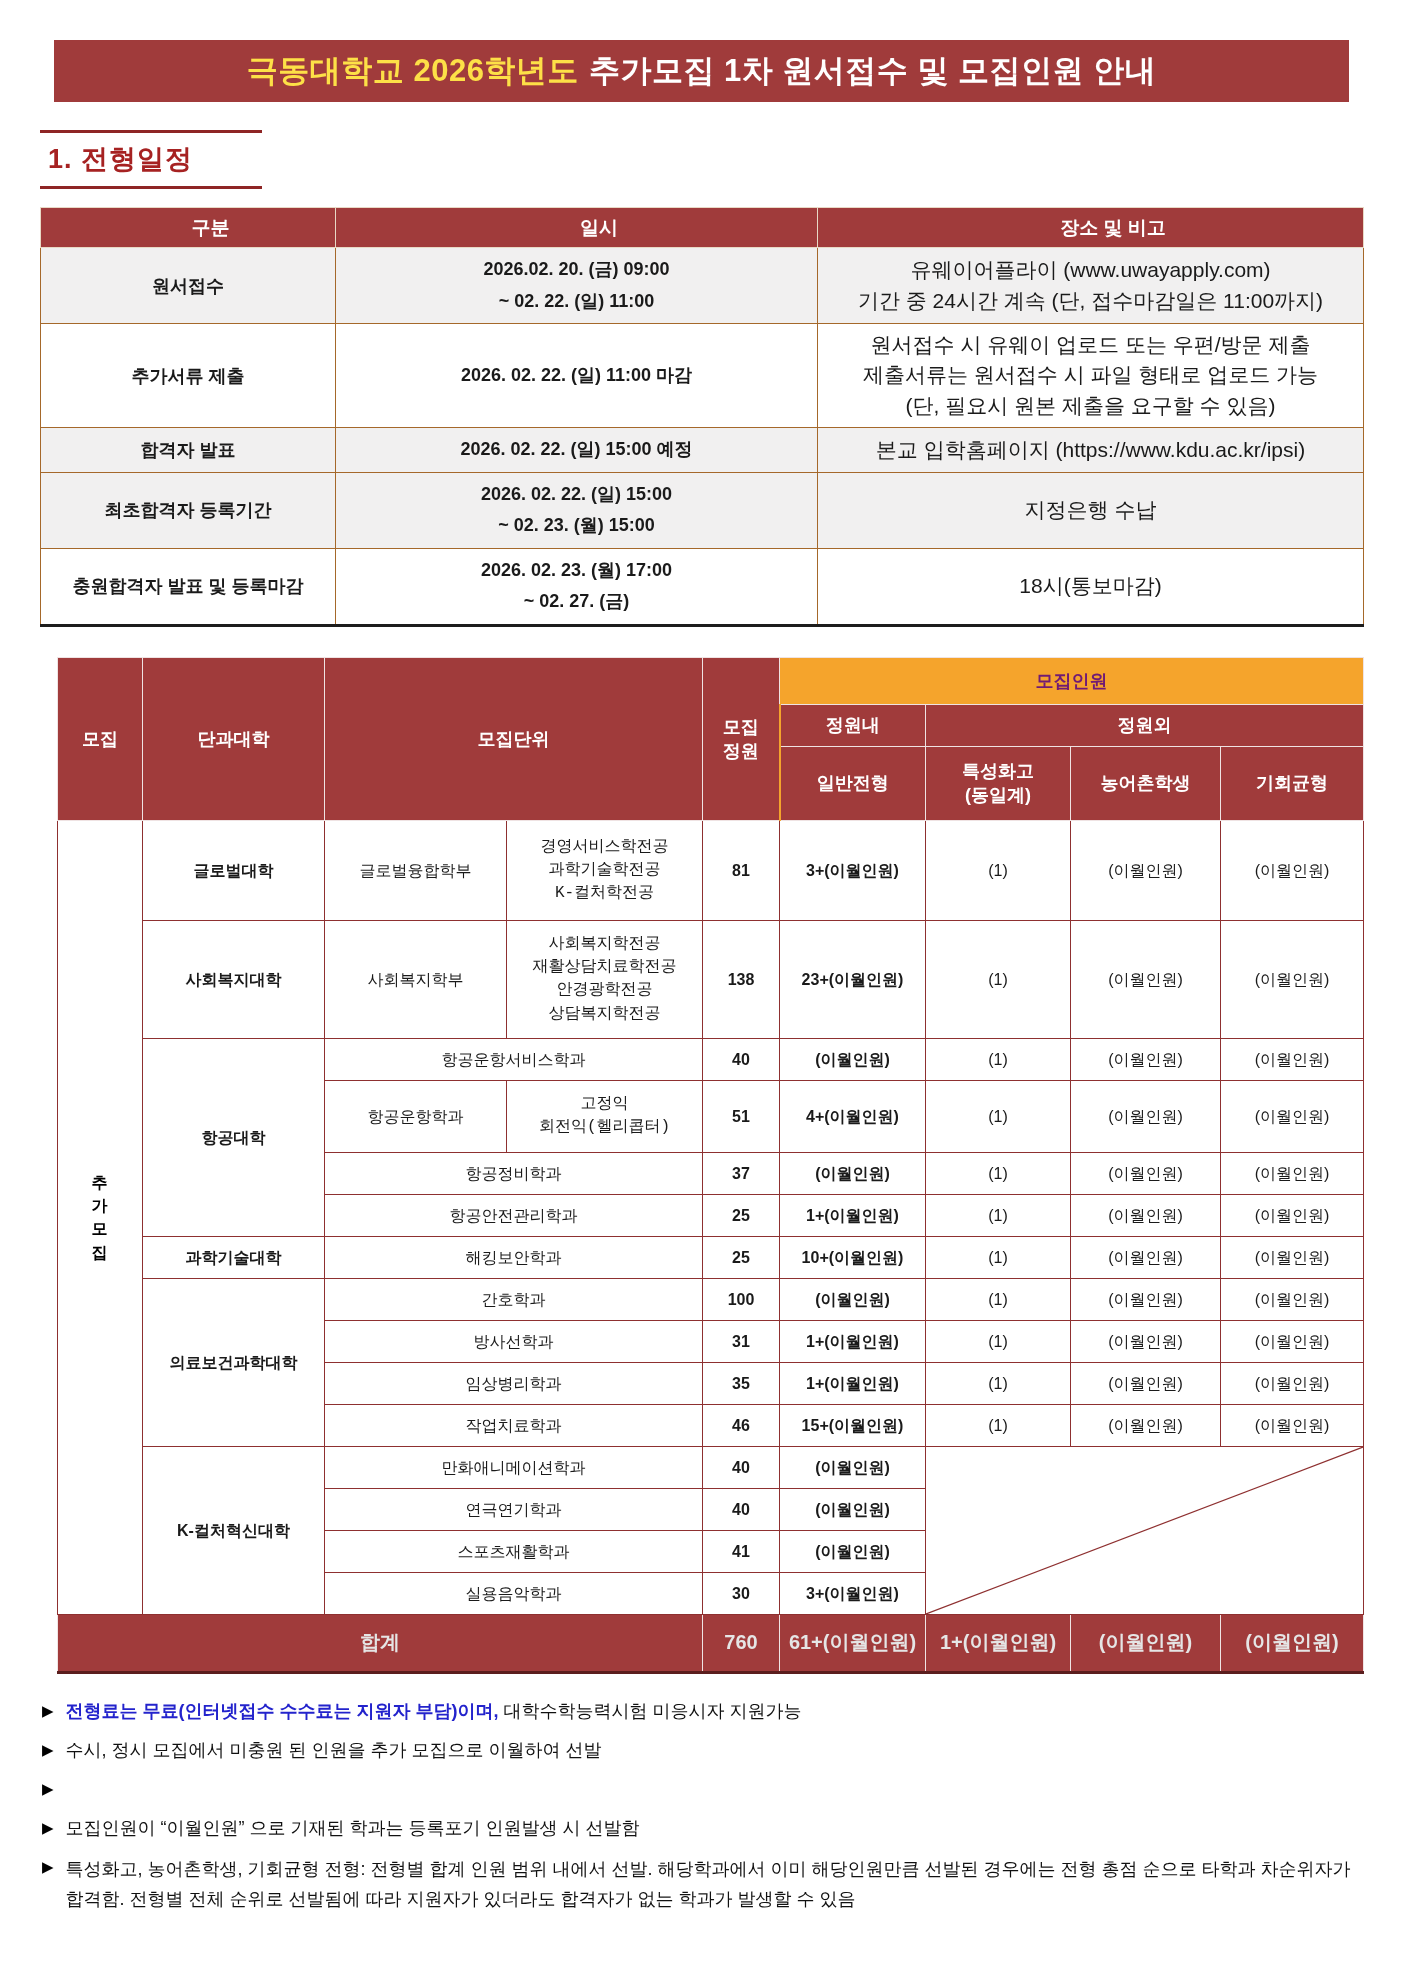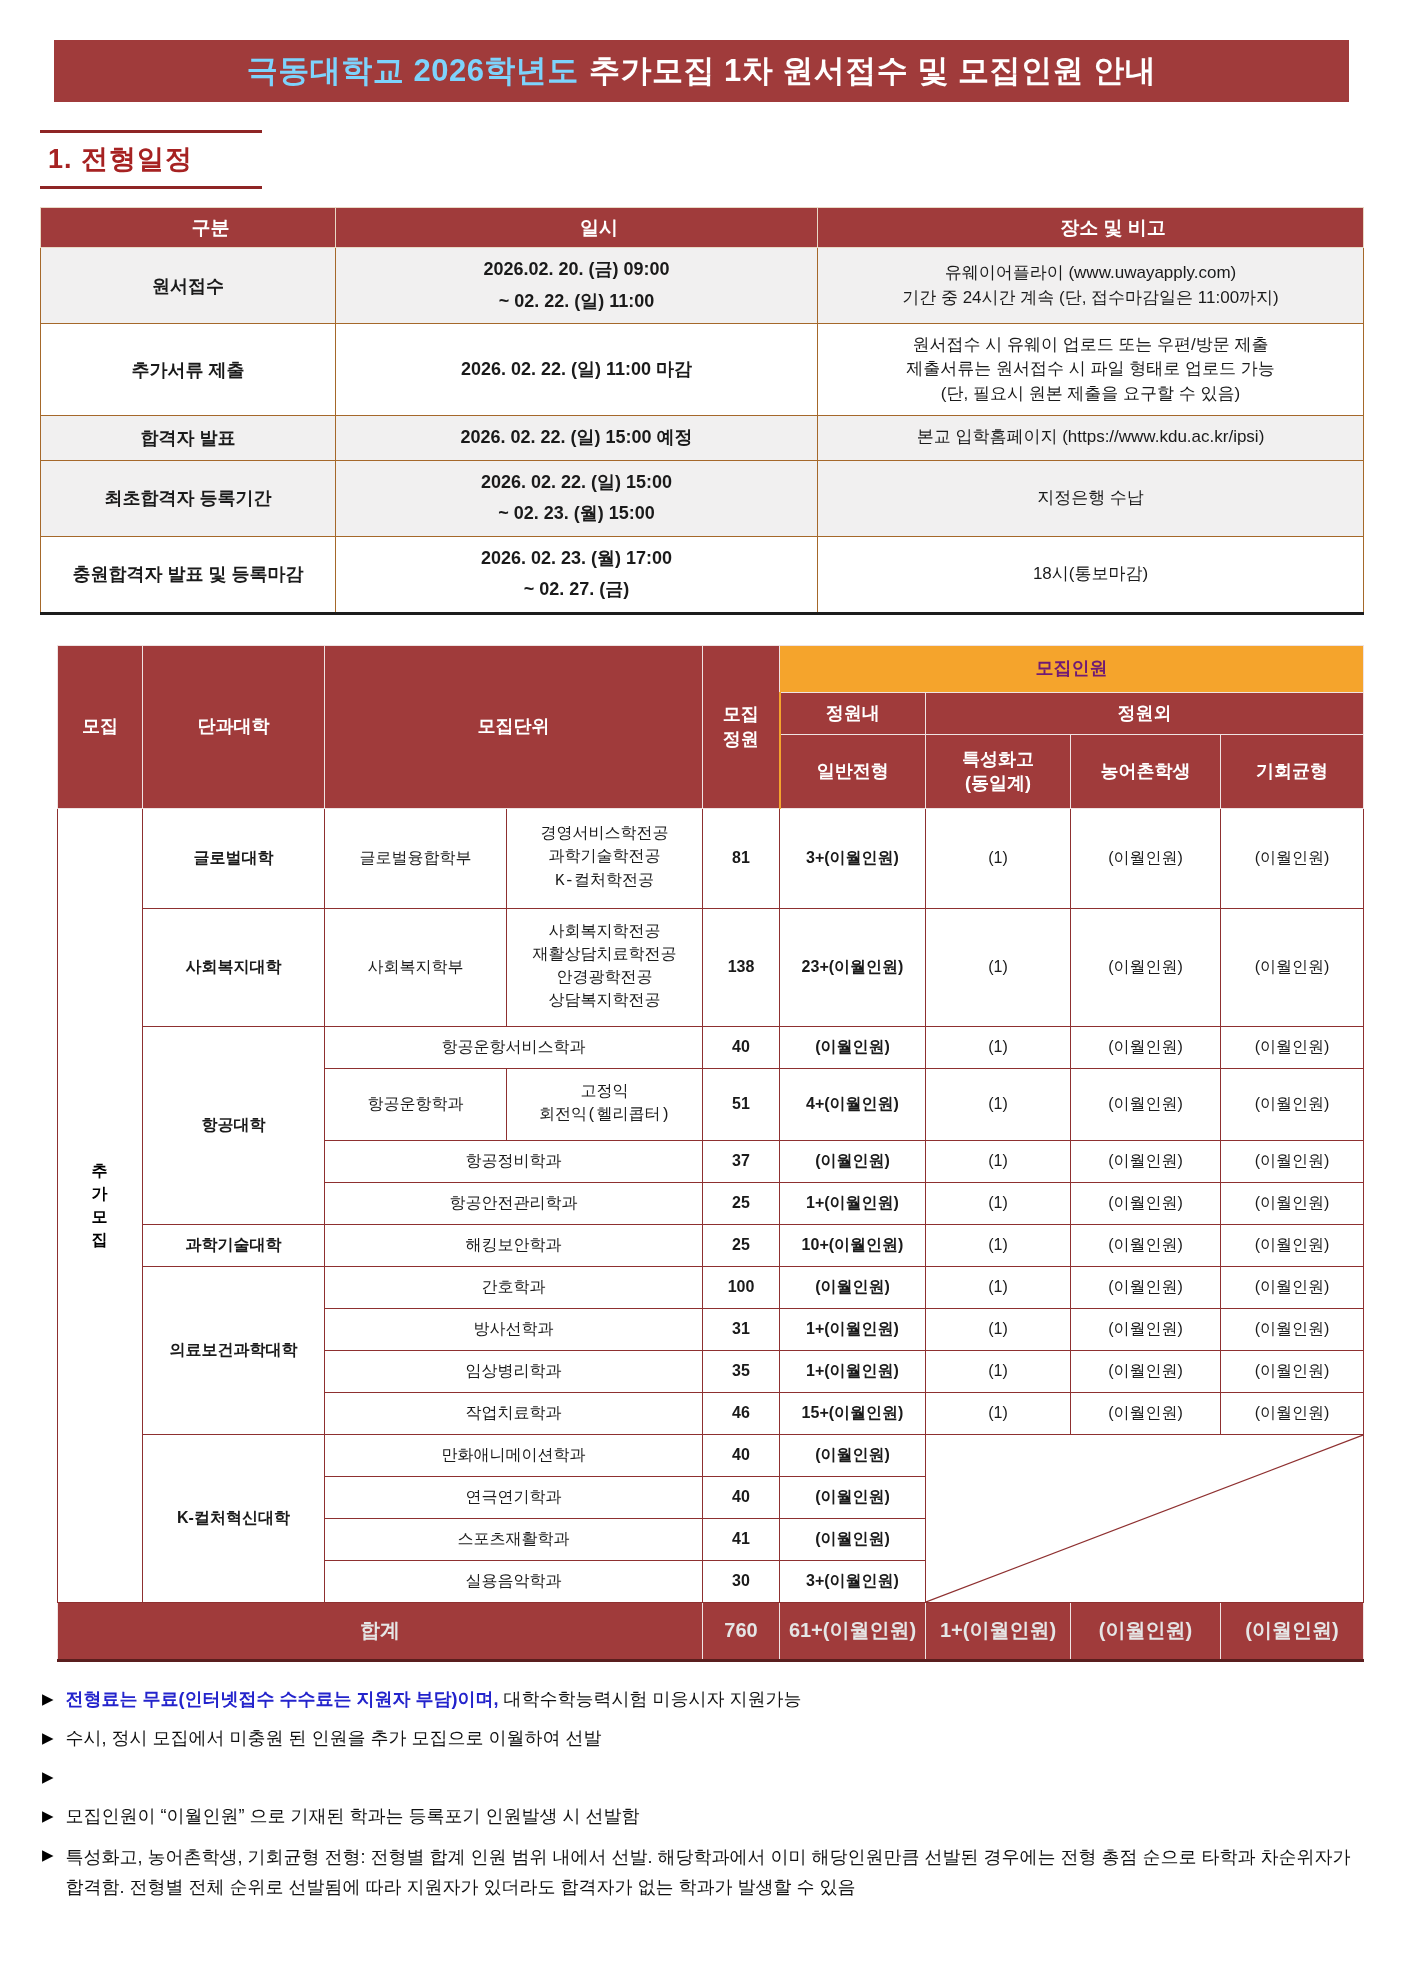--- a/index.html
+++ b/index.html
@@ -12,21 +12,21 @@
   .page { width: 1403px; min-height: 1984px; padding: 0 40px; position: relative; }
 
   
   .banner {
     margin: 40px 14px 0 14px; height: 62px;
     background:#A03B3B;
     display:flex; align-items:center; justify-content:center;
     font-size: 31px; font-weight: bold; letter-spacing: 0.5px;
     white-space: nowrap;
   }
-  .banner .t-hl { color:#7dd3fc; }
+  .banner .t-hl { color:#fde047; }
   .banner .t-rest { color:#ffffff; margin-left: 10px; }
 
   
   .sec-head { margin-top: 28px; }
   .rule { height: 3px; background:#8E2525; width: 222px; }
   .rule.w2 { width: 318px; }
   .sec-head h2 {
     color:#A62222; font-size: 27px; font-weight: bold;
     padding: 8px 4px 9px 8px; letter-spacing: 1px;
   }
@@ -43,21 +43,21 @@
     background:#A03B3B; color:#fff; font-size: 19px; font-weight: bold;
     height: 40px; border: 1px solid #e8d9c6; padding-left: 45px;
   }
   table.schedule td {
     border: 1px solid #A5682A; text-align: center; vertical-align: middle;
     padding: 6px 8px; background:#fff;
   }
   table.schedule tr.stripe td { background:#F1F0F0; }
   table.schedule td.lbl { font-size: 18px; font-weight: bold; }
   table.schedule td.dt  { font-size: 18px; font-weight: 600; line-height: 1.75; }
-  table.schedule td.pl  { font-size: 17px; line-height: 1.45; }
+  table.schedule td.pl  { font-size: 21px; line-height: 1.45; }
   .pre { white-space: pre-line; }
   tr.sh-r1 { height: 68px; } tr.sh-r2 { height: 92px; } tr.sh-r3 { height: 40px; }
   tr.sh-r4 { height: 66px; } tr.sh-r5 { height: 66px; }
 
   
   table.recruit {
     width: 1306px; margin: 30px 0 0 17px;
     border-collapse: collapse; table-layout: fixed;
     border: 1px solid #8E3030; border-bottom: 3px solid #5A1E1E;
   }

